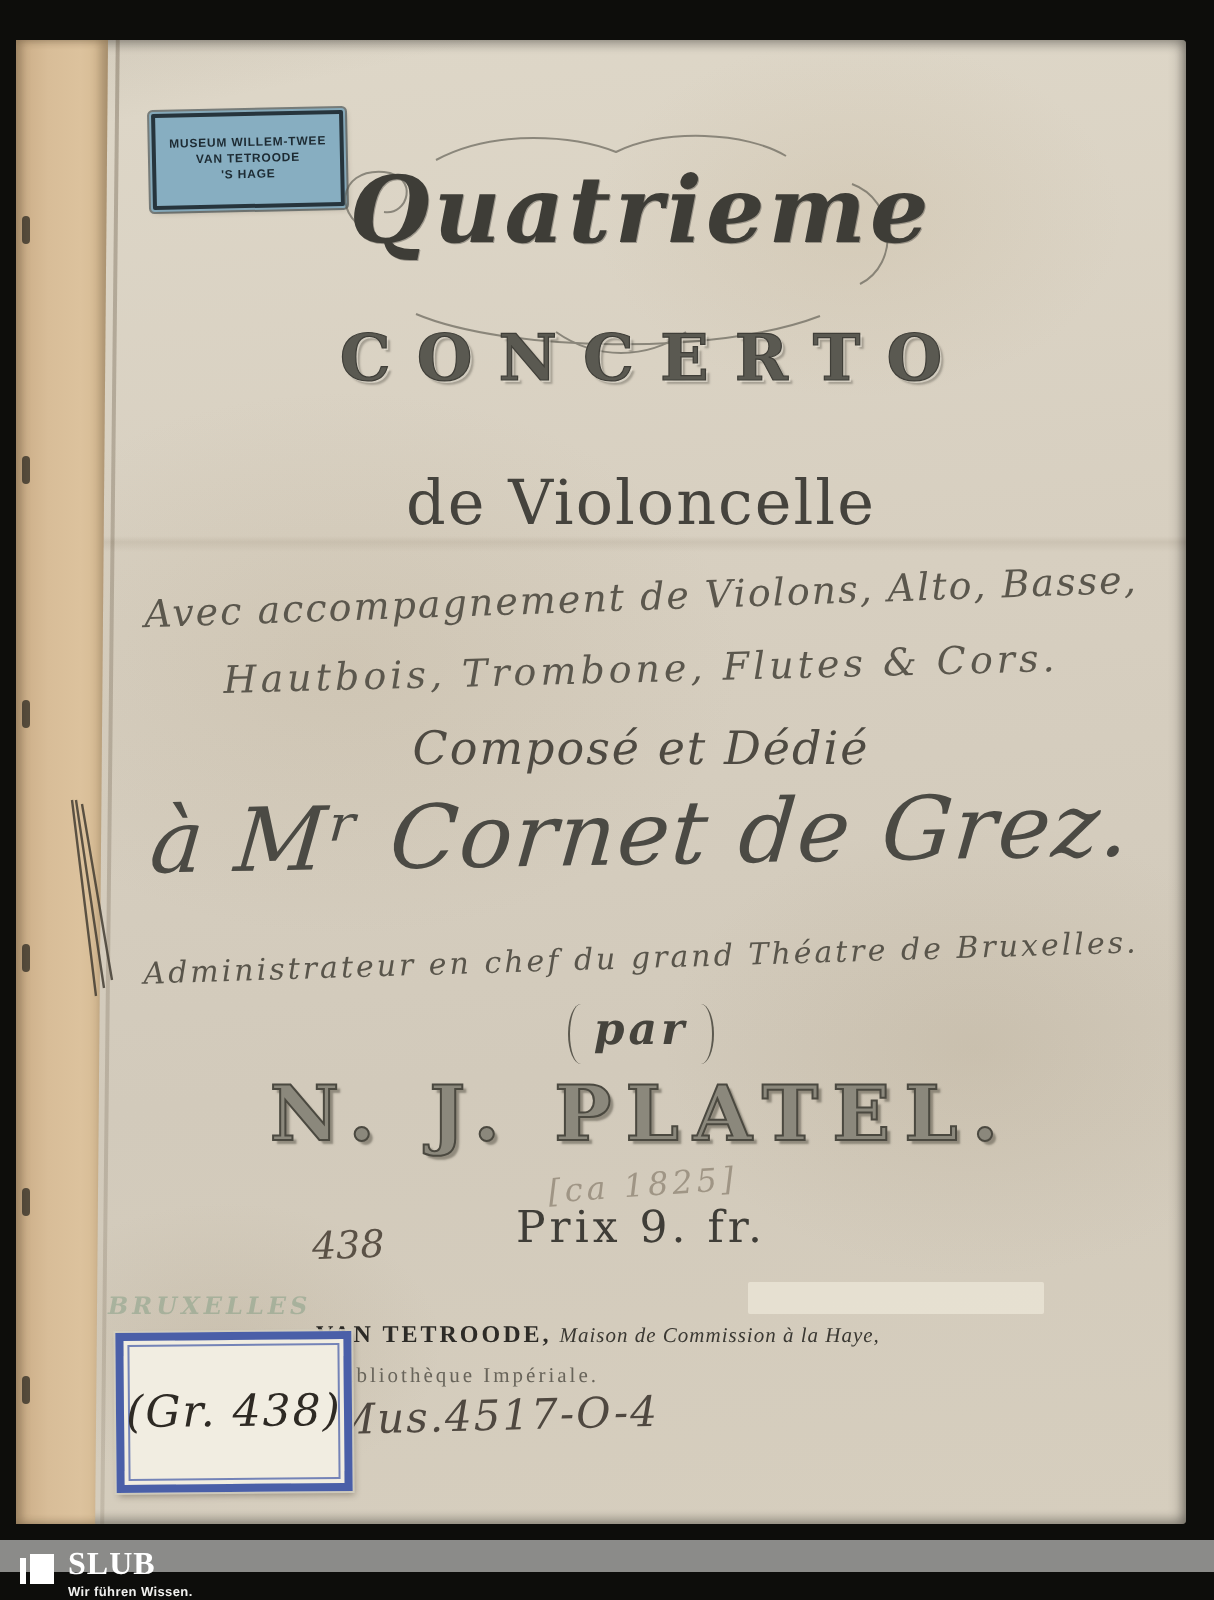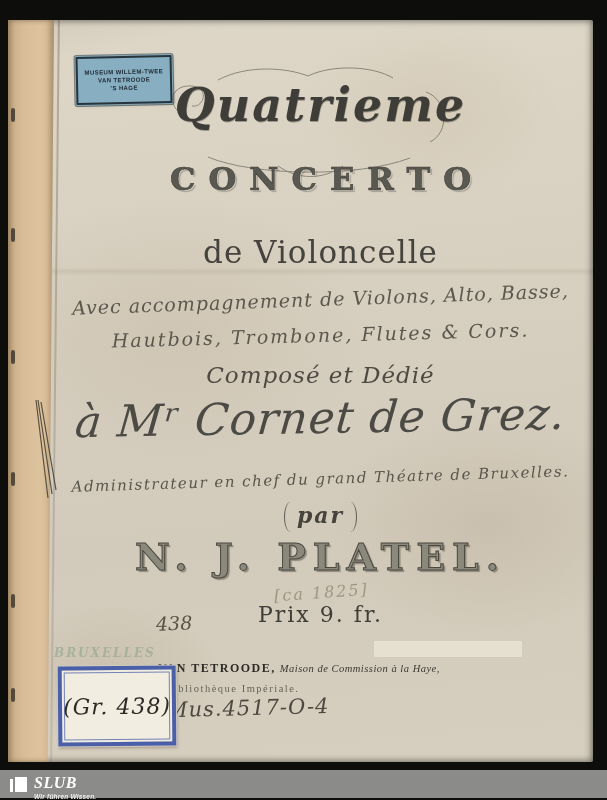--- a/index.html
+++ b/index.html
@@ -101,24 +101,23 @@
     position:absolute;left:50px;top:646px;width:110px;height:72px;
     background:#f1ede1;
     border:4px solid #4a5fa8;
     box-shadow:inset 0 0 0 2px #f1ede1, inset 0 0 0 3px rgba(74,95,168,0.75), 0 0 0 1px rgba(210,205,190,0.9), 1px 2px 3px rgba(60,50,35,0.35);
     display:flex;align-items:center;justify-content:center;
     transform:rotate(-0.5deg);
   }
   .gr-label span{font-style:italic;font-size:22px;color:#2e2a24;letter-spacing:1px;}
   
   .footer-bar{
-    position:absolute;left:0;top:770px;width:607px;height:28px;
+    position:absolute;left:0;top:770px;width:607px;height:16px;
     background:#8b8b89;
     font-family:"Liberation Sans",sans-serif;
-    font-style:italic;
   }
   .slub-logo{position:absolute;left:10px;top:5px;display:flex;align-items:flex-start;gap:7px;}
   .book-icon{position:relative;width:17px;height:16px;margin-top:2px;}
   .book-icon .cover{position:absolute;right:0;top:0;width:12px;height:15px;background:#fff;}
   .book-icon .flyleaf{position:absolute;left:0;top:2px;width:3px;height:13px;background:#fff;}
   .logo-text{display:flex;flex-direction:column;}
   .logo-text .name{font-family:"Liberation Serif",serif;font-weight:bold;font-size:16px;line-height:16px;color:#fff;letter-spacing:0.5px;}
   .logo-text .tagline{font-size:6.5px;color:#f0f0ee;font-weight:bold;margin-top:2px;letter-spacing:0.2px;}
   .footer-url{position:absolute;left:237px;top:7px;font-size:9px;letter-spacing:0.6px;color:#ececea;}
 </style>

